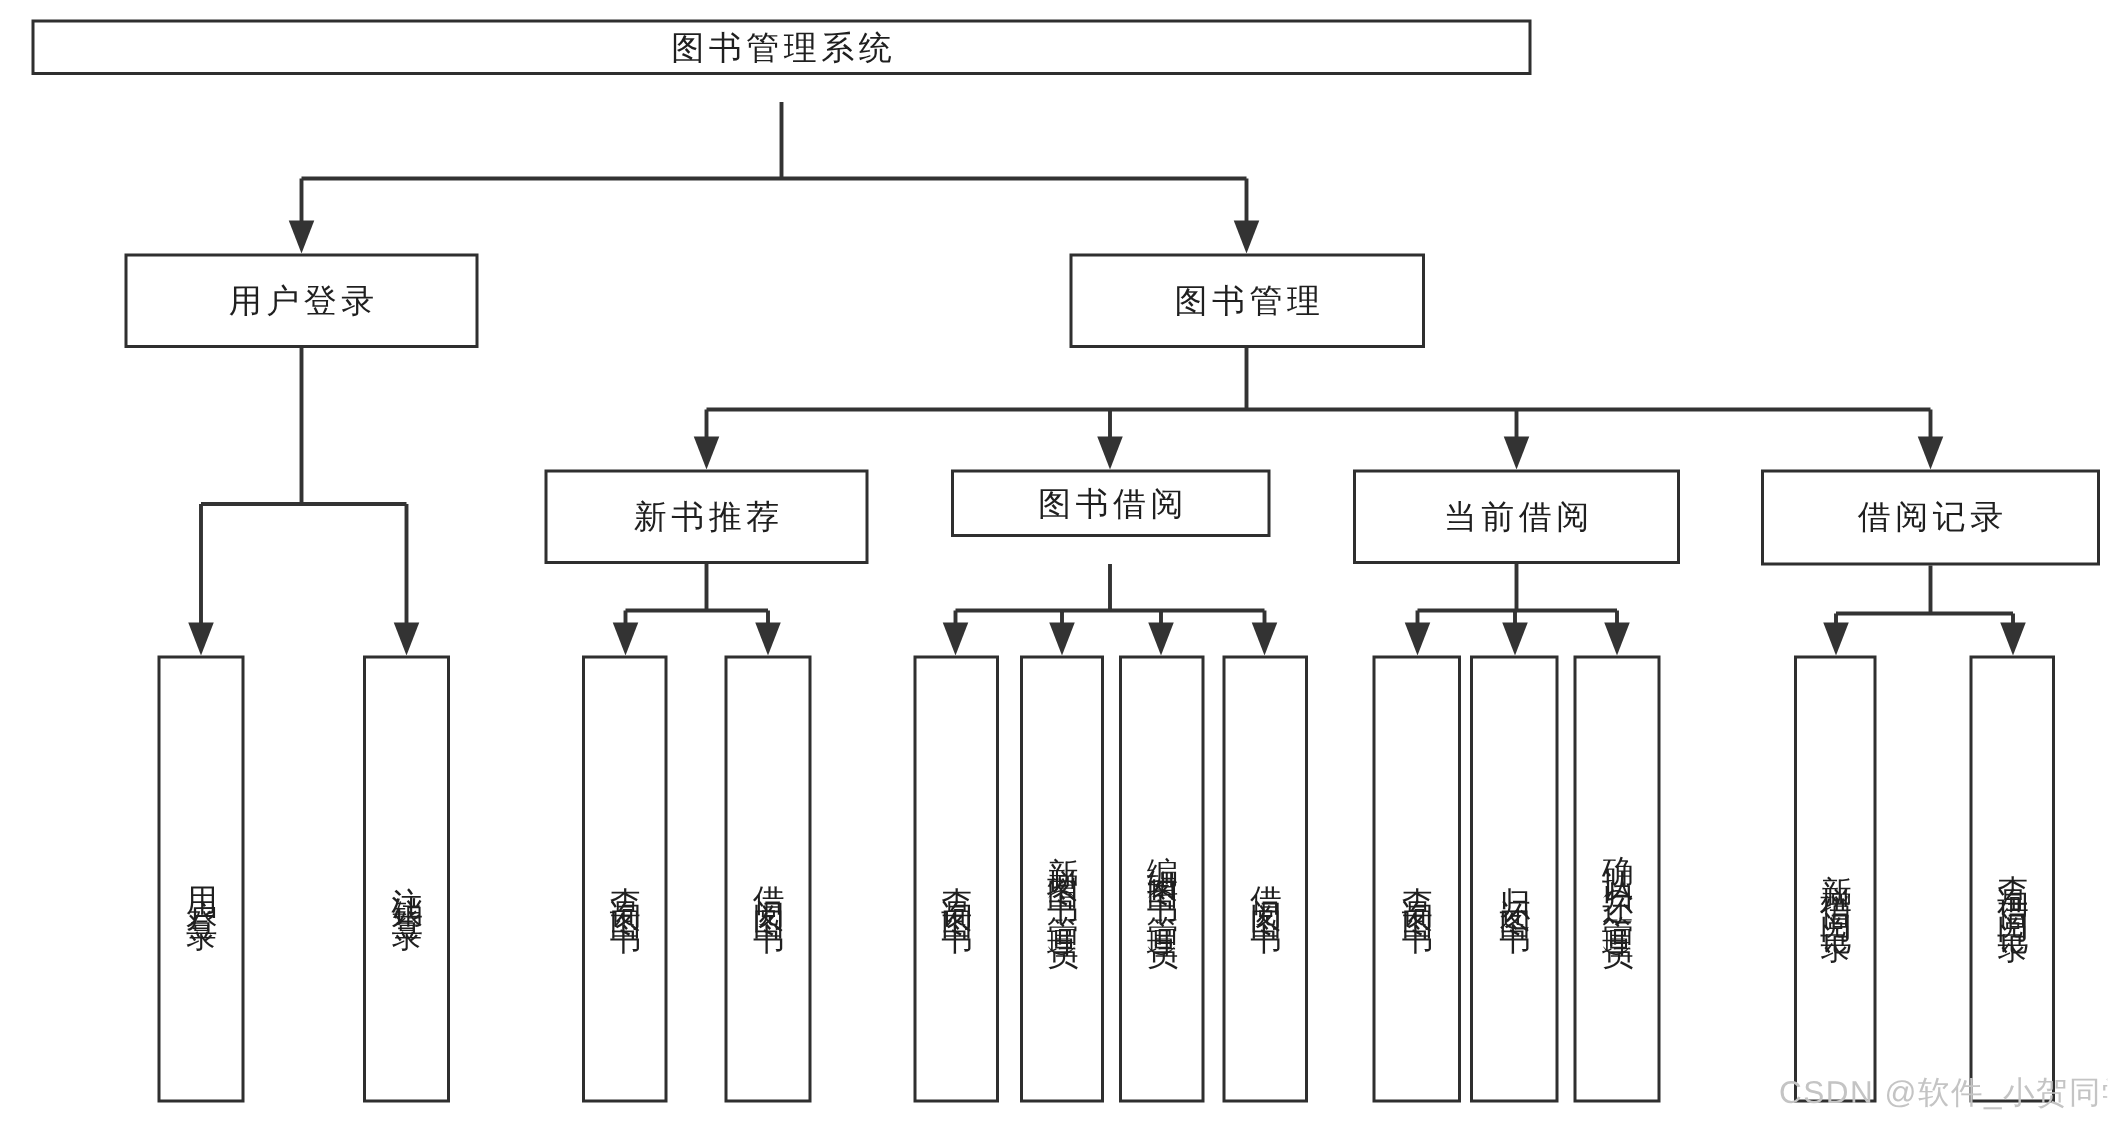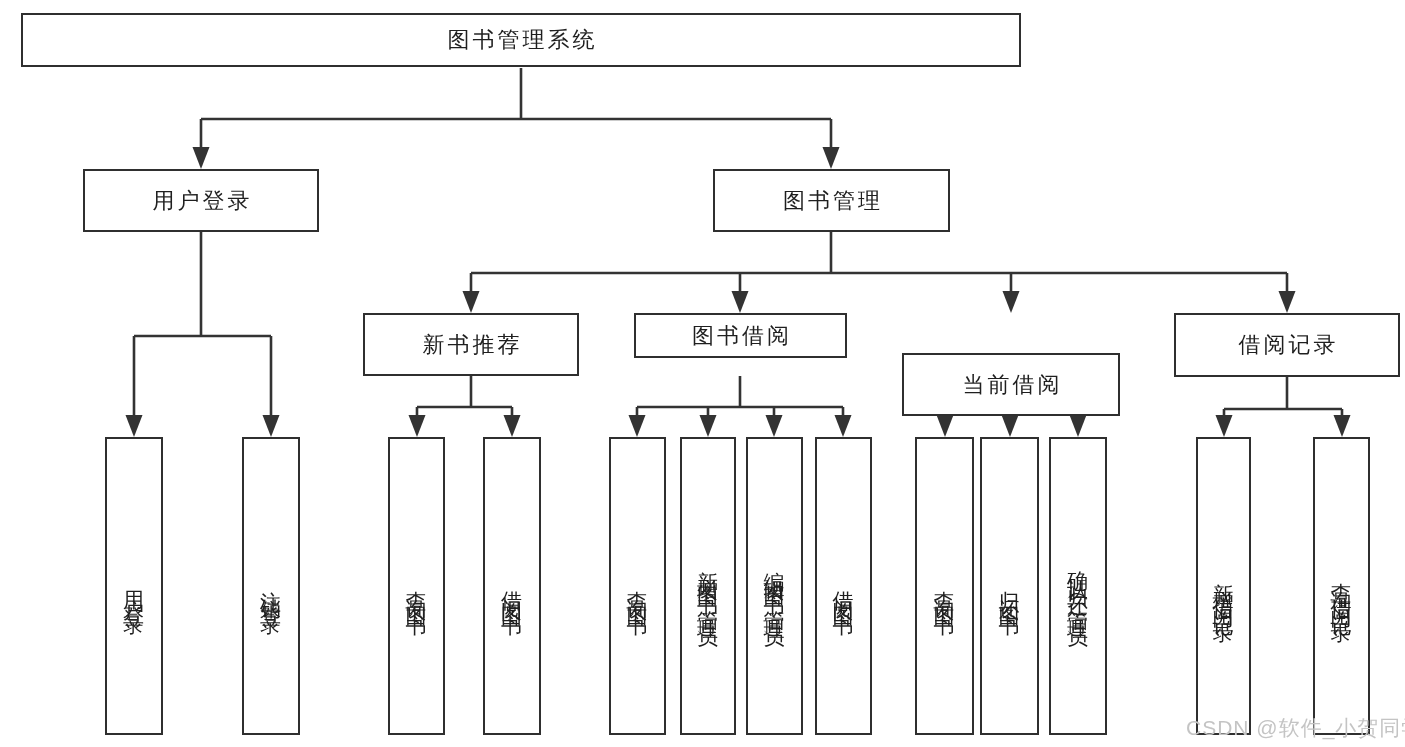--- a/index.html
+++ b/index.html
@@ -75,38 +75,38 @@
       <polygon points="765.5,415 782.5,415 774,437"></polygon>
       <polygon points="834.5,415 851.5,415 843,437"></polygon>
       <polygon points="936.5,415 953.5,415 945,437"></polygon>
       <polygon points="1001.5,415 1018.5,415 1010,437"></polygon>
       <polygon points="1069.5,415 1086.5,415 1078,437"></polygon>
       <polygon points="1215.5,415 1232.5,415 1224,437"></polygon>
       <polygon points="1333.5,415 1350.5,415 1342,437"></polygon>
     </g>
   </svg>
 
-  <div class="box hbox" style="left:21px;top:13px;width:1000px;height:54px;">
+  <div class="box hbox" style="left:21px;top:13px;width:1000px;height:37px;">
     <span>图书管理系统</span>
   </div>
 
   <div class="box hbox" style="left:83px;top:169px;width:236px;height:63px;">
     <span>用户登录</span>
   </div>
   <div class="box hbox" style="left:363px;top:313px;width:216px;height:63px;">
     <span>新书推荐</span>
   </div>
 
   <div class="box hbox" style="left:713px;top:169px;width:237px;height:63px;">
     <span>图书管理</span>
   </div>
   <div class="box hbox" style="left:634px;top:313px;width:213px;height:45px;">
     <span>图书借阅</span>
   </div>
-  <div class="box hbox" style="left:902px;top:313px;width:218px;height:63px;margin-top:40px;">
+  <div class="box hbox" style="left:902px;top:313px;width:218px;height:63px;">
     <span>当前借阅</span>
   </div>
   <div class="box hbox" style="left:1174px;top:313px;width:226px;height:64px;">
     <span>借阅记录</span>
   </div>
 
   <div class="box vbox" style="left:105px;width:58px;">
     <span>用户登录</span>
   </div>
   <div class="box vbox" style="left:242px;width:58px;">

